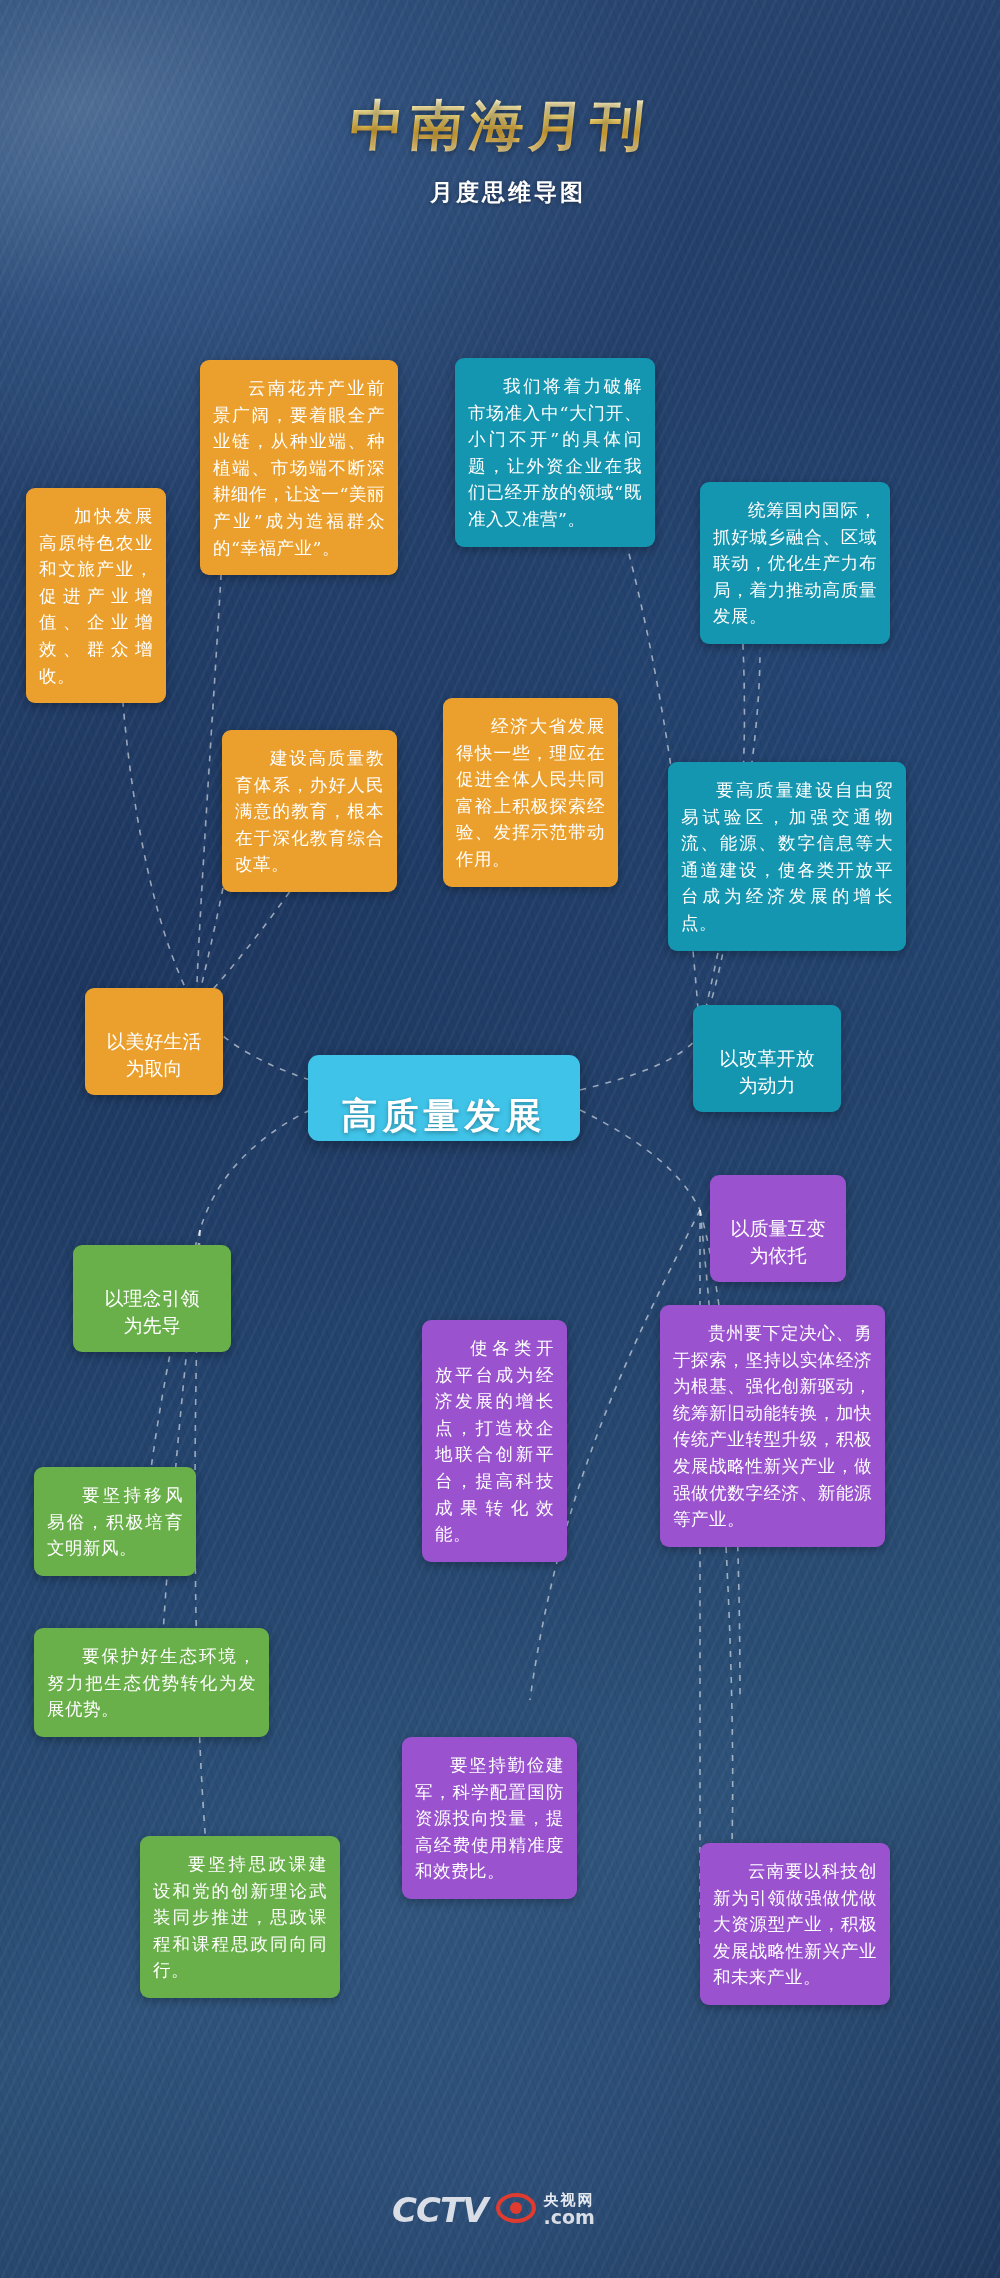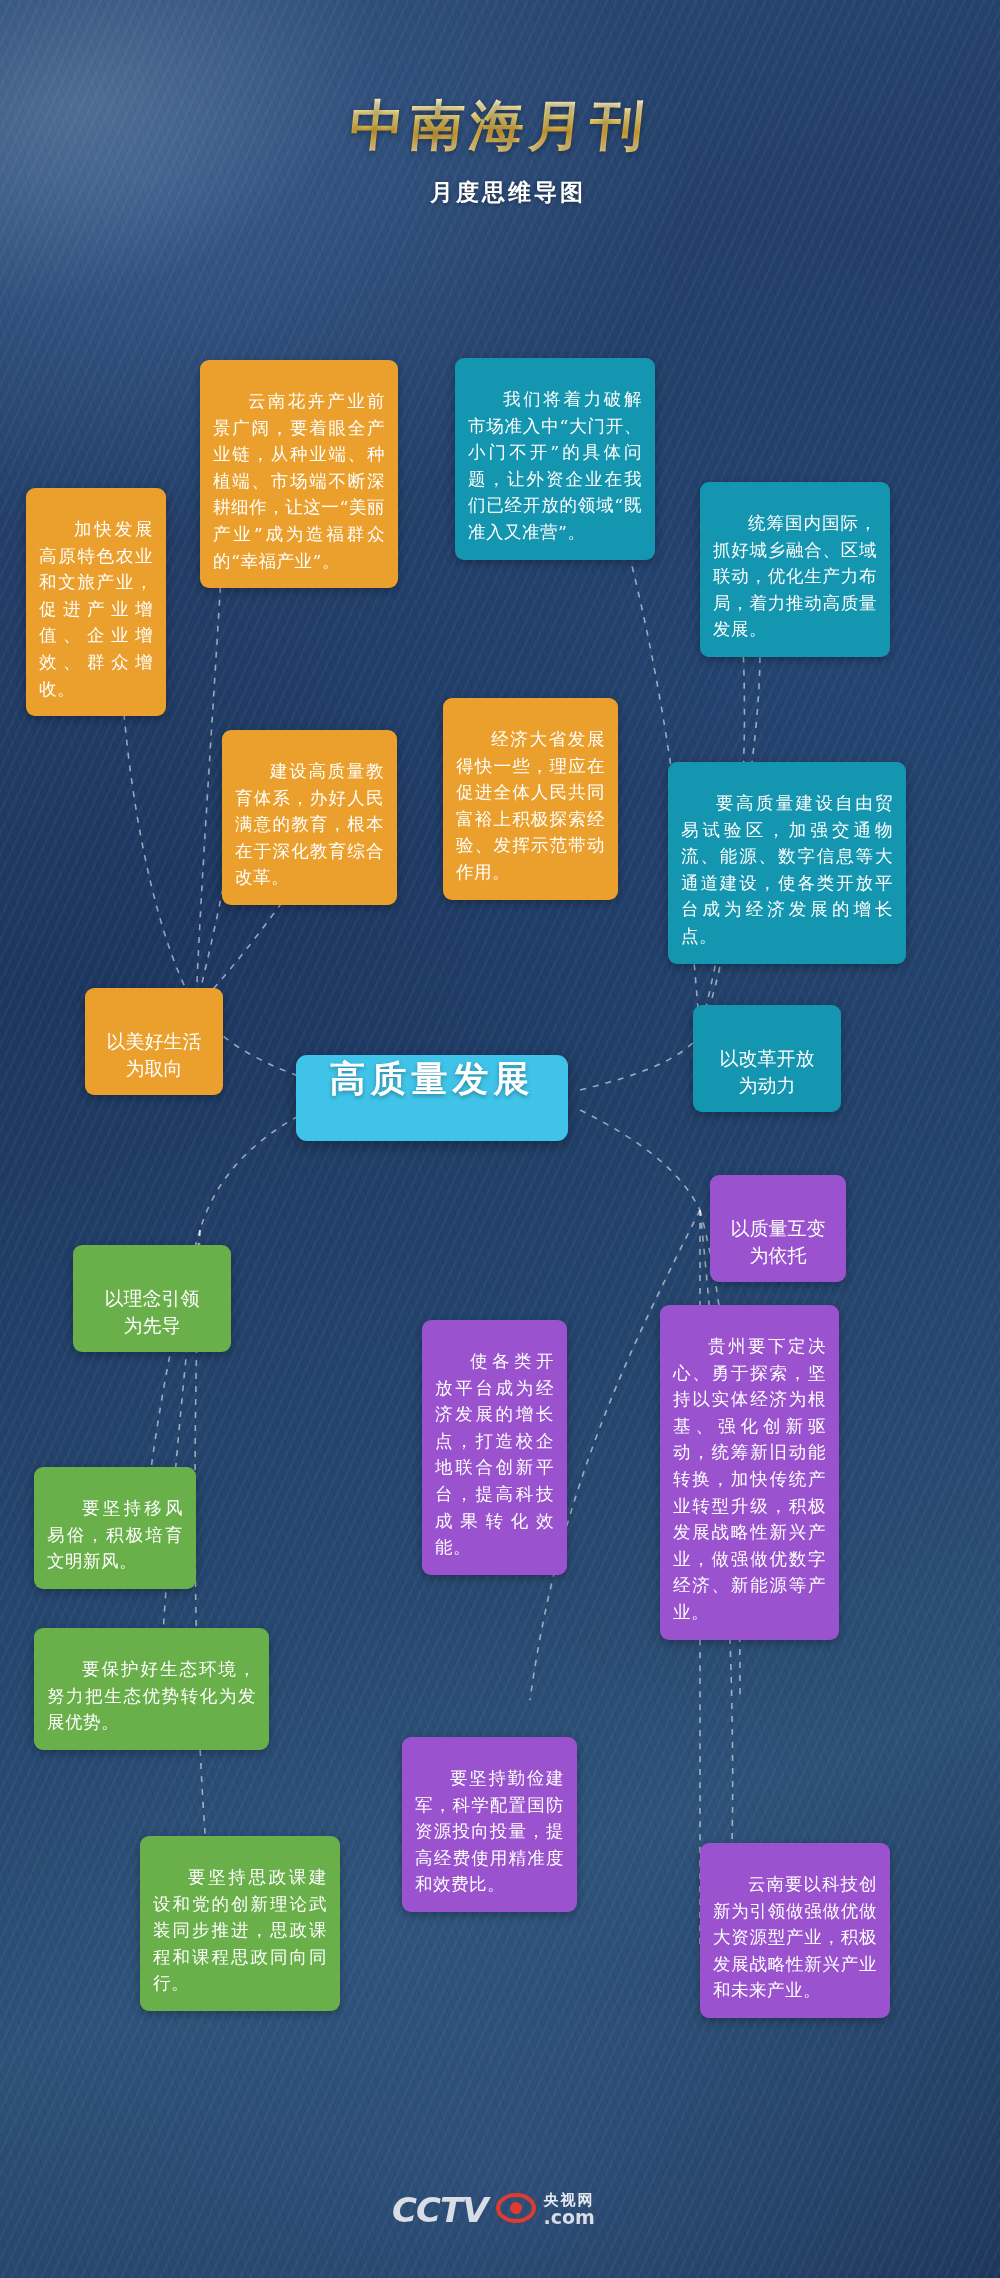--- a/index.html
+++ b/index.html
@@ -76,21 +76,21 @@
     position: absolute;
     box-sizing: border-box;
     border-radius: 9px;
     color: #ffffff;
     font-family: "DejaVu Serif", serif;
     font-size: 17.5px;
     line-height: 1.52;
     letter-spacing: 0.5px;
     text-align: justify;
     text-justify: inter-character;
-    padding: 28px 13px 14px 13px;
+    padding: 15px 13px 14px 13px;
     z-index: 3;
     box-shadow: 0 3px 10px rgba(0,0,0,0.28);
   }
   .node .txt { display: block; text-indent: 2em; }
 
   .orange { background: #eba02d; }
   .teal   { background: #1596b0; }
   .purple { background: #9a52cf; }
   .green  { background: #6ab04a; }
 
@@ -103,26 +103,26 @@
     font-size: 19px;
     line-height: 1.45;
     text-align: center;
     padding: 12px 10px;
     z-index: 3;
     box-shadow: 0 3px 10px rgba(0,0,0,0.28);
   }
 
   .center-node {
     position: absolute;
-    left: 296px; top: 1055px;
+    left: 308px; top: 1055px;
     width: 272px; height: 86px;
     background: #3fc3e8;
     border-radius: 11px;
     display: flex;
-    align-items: flex-start;
+    align-items: flex-end;
     justify-content: center;
     font-family: "DejaVu Serif", serif;
     font-weight: bold;
     font-size: 36px;
     letter-spacing: 5px;
     color: #ffffff;
     text-shadow: 0 2px 4px rgba(0,0,0,0.3);
     z-index: 4;
     box-shadow: 0 4px 14px rgba(0,0,0,0.32);
   }
@@ -221,21 +221,21 @@
   </div>
 
   <div class="node teal" style="left:668px; top:762px; width:238px;">
     <span class="txt">要高质量建设自由贸易试验区，加强交通物流、能源、数字信息等大通道建设，使各类开放平台成为经济发展的增长点。</span>
   </div>
 
   <div class="node purple" style="left:422px; top:1320px; width:145px;">
     <span class="txt">使各类开放平台成为经济发展的增长点，打造校企地联合创新平台，提高科技成果转化效能。</span>
   </div>
 
-  <div class="node purple" style="left:660px; top:1305px; width:179px;">
+  <div class="node purple" style="left:660px; top:1305px; width:225px;">
     <span class="txt">贵州要下定决心、勇于探索，坚持以实体经济为根基、强化创新驱动，统筹新旧动能转换，加快传统产业转型升级，积极发展战略性新兴产业，做强做优数字经济、新能源等产业。</span>
   </div>
 
   <div class="node purple" style="left:385px; top:1737px; width:175px;margin-left:17px;">
     <span class="txt">要坚持勤俭建军，科学配置国防资源投向投量，提高经费使用精准度和效费比。</span>
   </div>
 
   <div class="node purple" style="left:700px; top:1843px; width:190px;">
     <span class="txt">云南要以科技创新为引领做强做优做大资源型产业，积极发展战略性新兴产业和未来产业。</span>
   </div>

